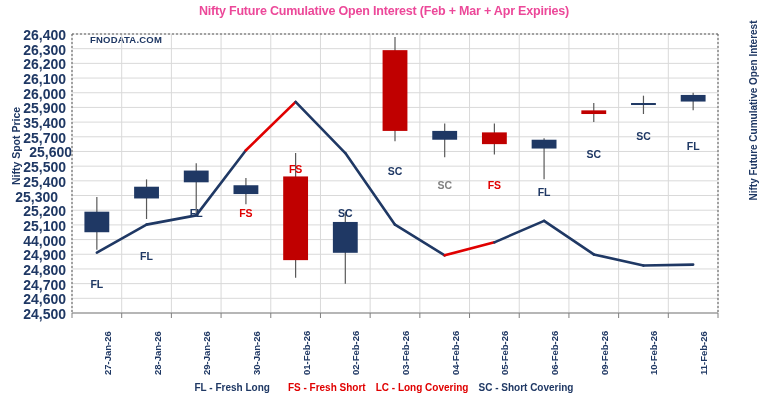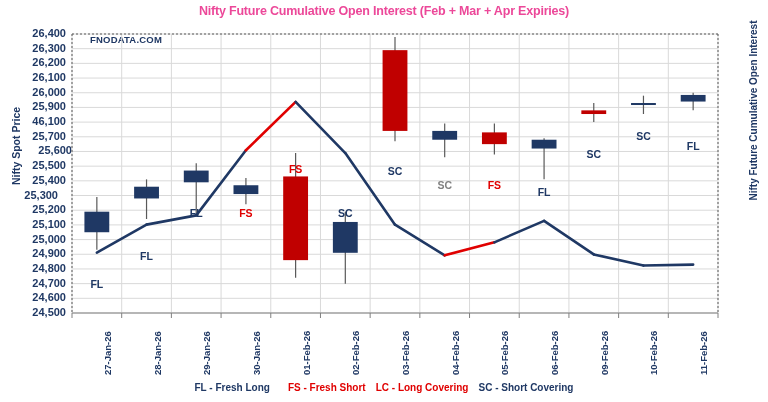--- a/index.html
+++ b/index.html
@@ -24,21 +24,21 @@
     font-size:10.5px;font-weight:bold;color:#1F3864;
     transform:rotate(-90deg);transform-origin:center center;
   }
   .axis-title-right{
     position:absolute;left:653px;top:105px;width:200px;text-align:center;
     font-size:10px;font-weight:bold;color:#1F3864;
     transform:rotate(-90deg);transform-origin:center center;
   }
   .ytick-left{
     position:absolute;right:0;width:52px;text-align:right;
-    font-size:11px;font-weight:bold;color:#1F3864;
+    font-size:14px;font-weight:bold;color:#1F3864;
   }
   .ytick-right{
     position:absolute;left:0;width:40px;text-align:left;
     font-size:9.5px;font-weight:bold;color:#1F3864;
   }
   #ytick-left-wrap{position:absolute;left:0;top:0;width:72px;height:402px;}
   #ytick-right-wrap{position:absolute;left:720px;top:0;width:48px;height:402px;}
   .xtick{
     position:absolute;
     font-size:9.5px;font-weight:bold;color:#1F3864;
@@ -69,29 +69,29 @@
   <div class="axis-title-left">Nifty Spot Price</div>
   <div class="axis-title-right">Nifty Future Cumulative Open Interest</div>
 
   <div id="ytick-left-wrap">
       <div class="ytick-left" style="top: 27px; right: 6px;">26,400</div>
       <div class="ytick-left" style="top: 41.6842px; right: 6px;">26,300</div>
       <div class="ytick-left" style="top: 56.3684px; right: 6px;">26,200</div>
       <div class="ytick-left" style="top: 71.0526px; right: 6px;">26,100</div>
       <div class="ytick-left" style="top: 85.7368px; right: 6px;">26,000</div>
       <div class="ytick-left" style="top: 100.421px; right: 6px;">25,900</div>
-      <div class="ytick-left" style="top: 115.105px; right: 6px;">46,100</div>
+      <div class="ytick-left" style="top: 115.105px; right: 6px;">35,400</div>
       <div class="ytick-left" style="top: 129.789px; right: 6px;">25,700</div>
       <div class="ytick-left" style="top: 144.474px; right: 0;">25,600</div>
       <div class="ytick-left" style="top: 159.158px; right: 6px;">25,500</div>
       <div class="ytick-left" style="top: 173.842px; right: 6px;">25,400</div>
       <div class="ytick-left" style="top: 188.526px; right: 14px;">25,300</div>
       <div class="ytick-left" style="top: 203.211px; right: 6px;">25,200</div>
       <div class="ytick-left" style="top: 217.895px; right: 6px;">25,100</div>
-      <div class="ytick-left" style="top: 232.579px; right: 6px;">25,000</div>
+      <div class="ytick-left" style="top: 232.579px; right: 6px;">44,000</div>
       <div class="ytick-left" style="top: 247.263px; right: 6px;">24,900</div>
       <div class="ytick-left" style="top: 261.947px; right: 6px;">24,800</div>
       <div class="ytick-left" style="top: 276.632px; right: 6px;">24,700</div>
       <div class="ytick-left" style="top: 291.316px; right: 6px;">24,600</div>
       <div class="ytick-left" style="top: 306px; right: 6px;">24,500</div>
     </div>
 
   <svg id="plot" width="768" height="402" style="position:absolute;left:0;top:0;">
       <line x1="72" x2="718" y1="34" y2="34" stroke="#D9D9D9" stroke-width="1"></line>
       <line x1="72" x2="718" y1="48.68421052631579" y2="48.68421052631579" stroke="#D9D9D9" stroke-width="1"></line>

